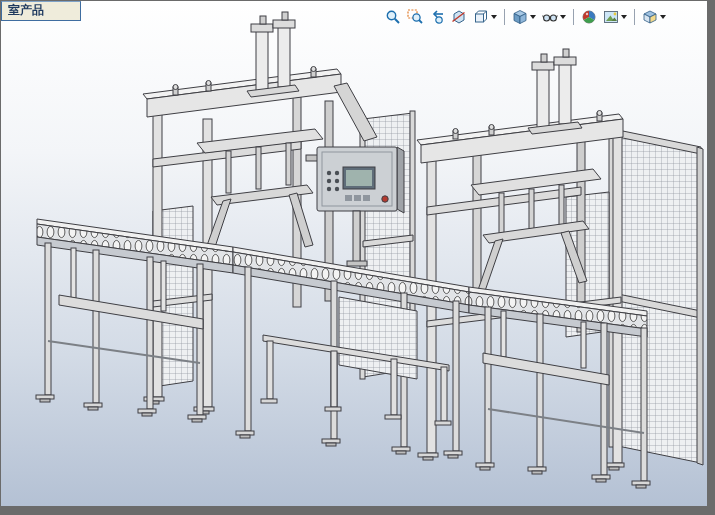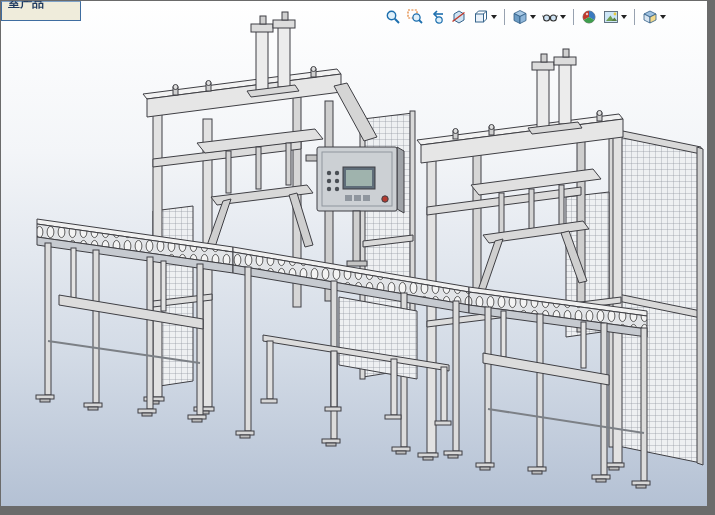--- a/index.html
+++ b/index.html
@@ -3,21 +3,21 @@
 <meta charset="utf-8">
 <style>
   html,body{margin:0;padding:0;width:715px;height:515px;overflow:hidden;
     background:#6b6b6b;font-family:"Liberation Sans","DejaVu Sans",sans-serif;}
   #app{position:relative;width:715px;height:515px;}
   #viewport{position:absolute;left:1px;top:1px;width:706px;height:505px;
     background:linear-gradient(180deg,#ffffff 0%,#f3f5f8 30%,#d3dbe6 70%,#b4c1d4 100%);
     overflow:hidden;}
   #doc-tab{position:absolute;left:0;top:0;height:20px;min-width:80px;
     background:#efecdb;border:1px solid #3f6da0;border-top-color:#7ea2c8;
-    display:flex;align-items:center;padding:0 10px 16px 6px;
+    display:flex;align-items:flex-start;padding:0 10px 16px 6px;
     font-size:12px;font-weight:bold;color:#1f3a5f;z-index:6;box-sizing:border-box;}
   #hud-toolbar{position:absolute;top:4px;left:381px;display:flex;align-items:center;z-index:5;}
   .tb-btn{height:20px;display:flex;align-items:center;justify-content:center;
     padding:1px 2px;border:1px solid transparent;border-radius:2px;cursor:default;}
   .tb-btn svg{display:block;}
   .dd-arrow{width:0;height:0;border-left:3px solid transparent;border-right:3px solid transparent;
     border-top:4px solid #222;margin-left:2px;}
   .tb-sep{width:1px;height:16px;background:#98a2b0;margin:0 4px;}
   #model-svg{position:absolute;left:0;top:0;}
 </style>

